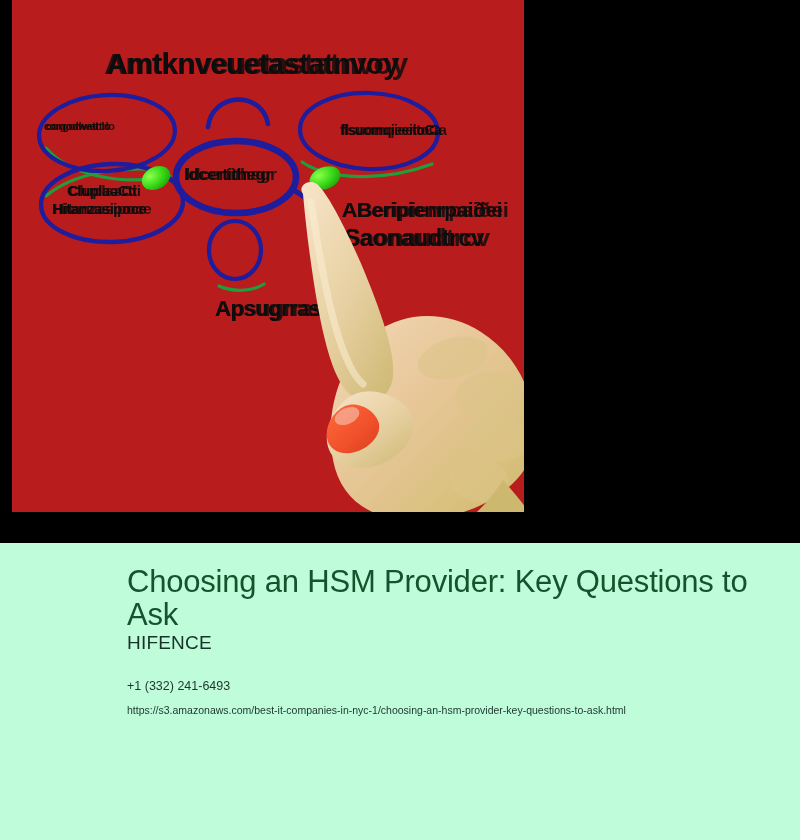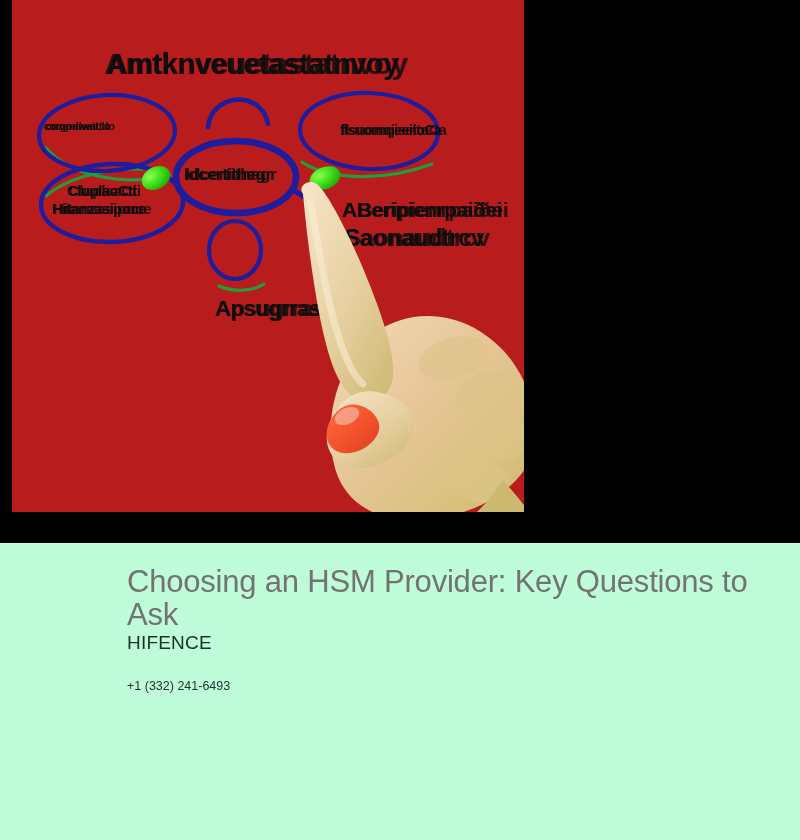--- a/index.html
+++ b/index.html
@@ -134,21 +134,21 @@
     background: #bffcda;
     box-sizing: border-box;
     padding: 22px 40px 0 127px;
   }
 
   #page-title {
     margin: 0;
     font-size: 31px;
     line-height: 1.08;
     font-weight: 400;
-    color: #737373;
+    color: #14532d;
     letter-spacing: -0.2px;
     max-width: 640px;
   }
 
   #brand-name {
     margin: 0 0 0 0;
     font-size: 19px;
     font-weight: 400;
     color: #173229;
     letter-spacing: 0.2px;
@@ -317,14 +317,15 @@
 <div id="article-card">
 
   <h1 id="page-title">Choosing an HSM Provider: Key Questions to Ask</h1>
 
   <div id="brand-name">HIFENCE</div>
 
   <div id="contact-block">
     <div class="contact-line">+1 (332) 241-6493</div>
   </div>
 
+  <div id="source-url">https://s3.amazonaws.com/best-it-companies-in-nyc-1/choosing-an-hsm-provider-key-questions-to-ask.html</div>
 
 </div>
 
 </body></html>

